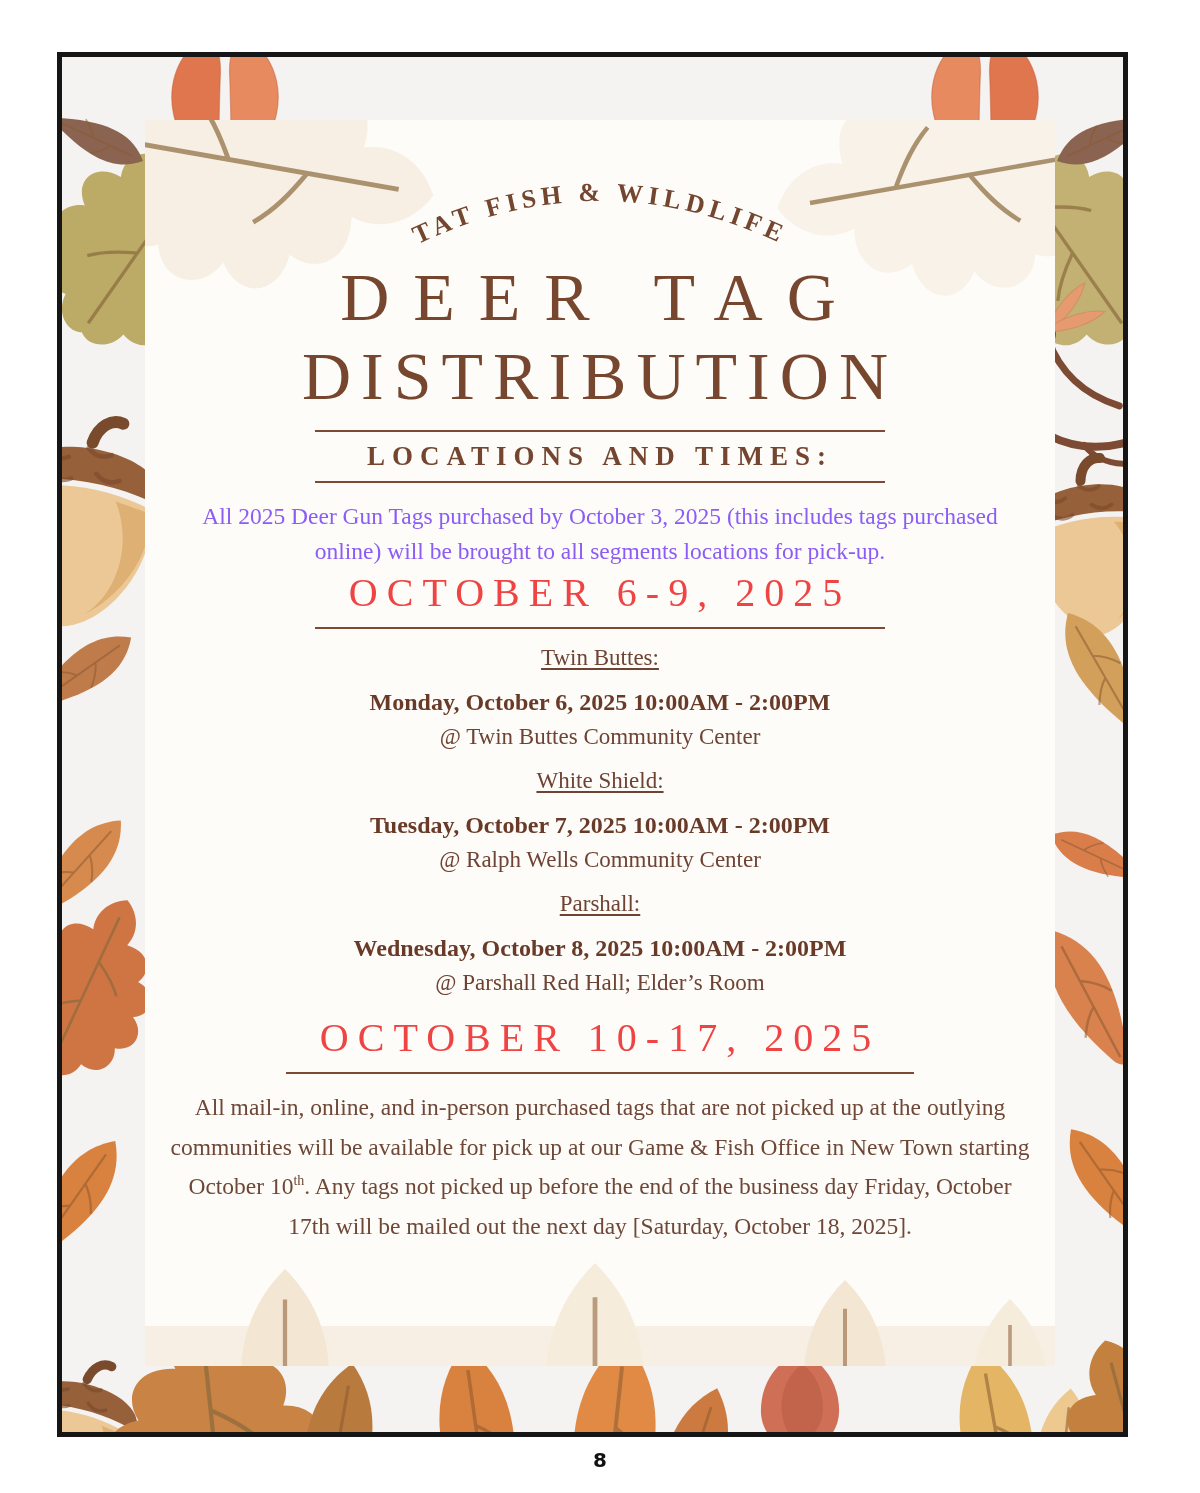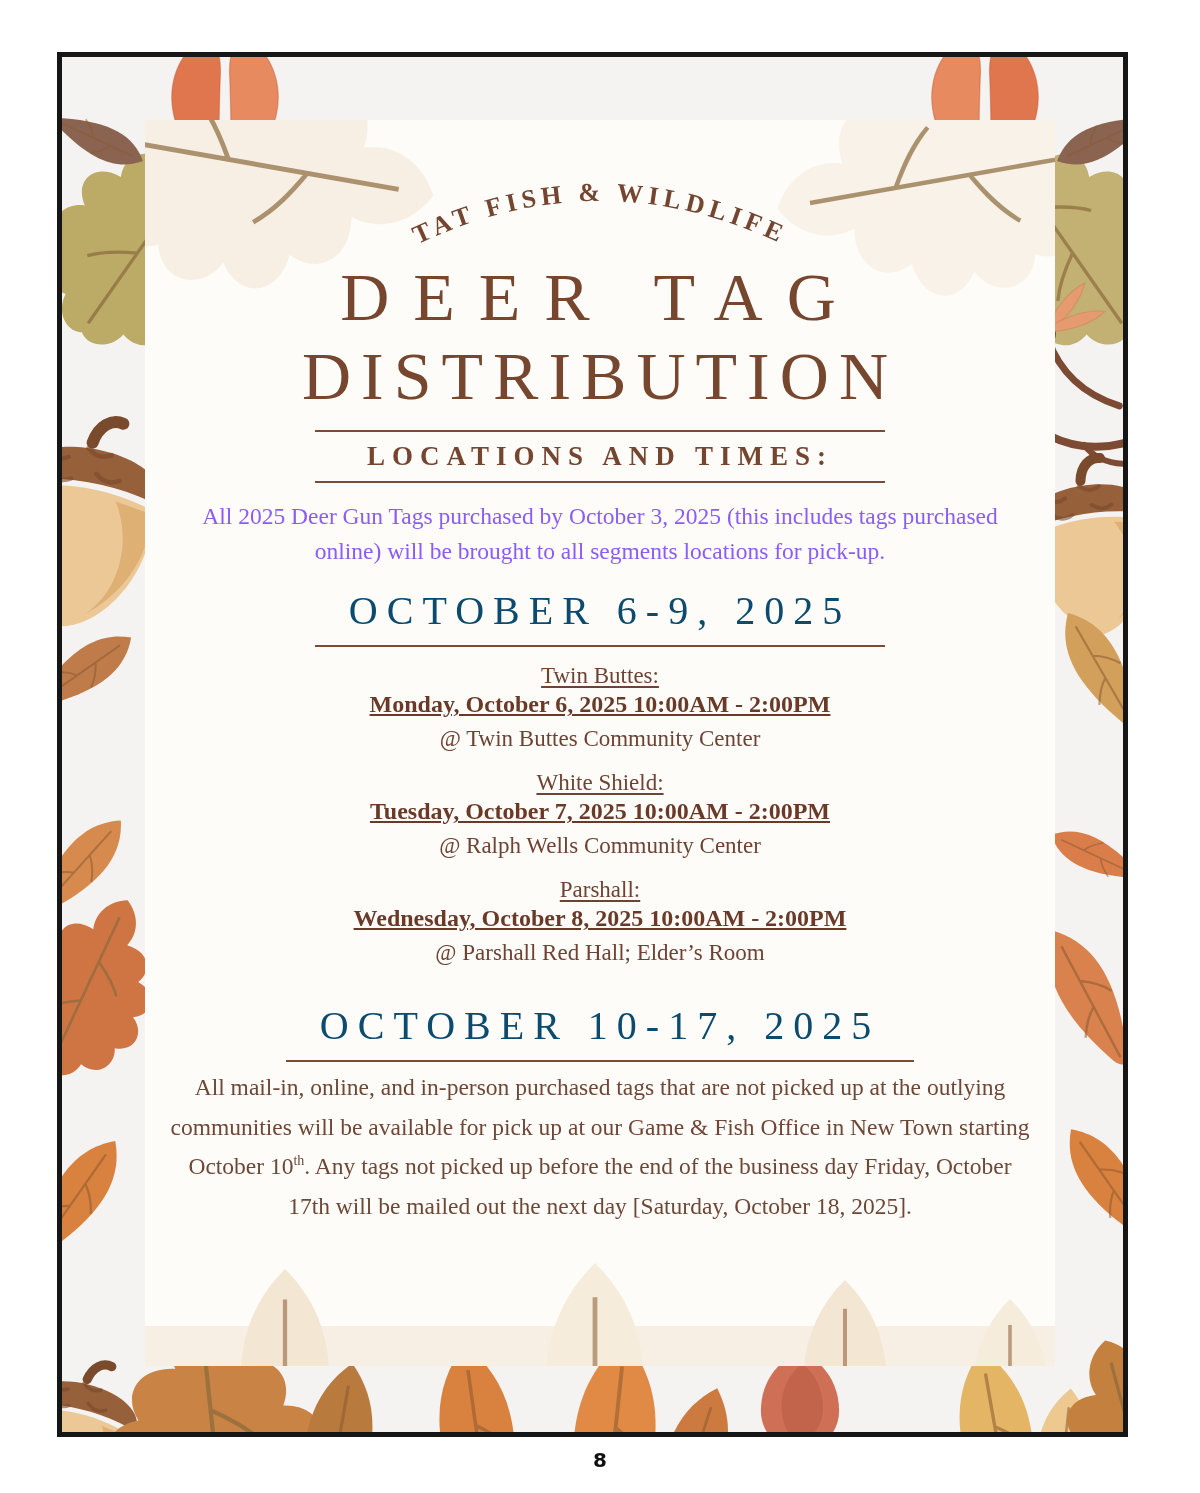--- a/index.html
+++ b/index.html
@@ -23,30 +23,30 @@
   .title { color:#77462e; font-size:68px; line-height:1.16; margin-top:4px; font-weight:400; }
   .title .l1 { letter-spacing:24px;text-align:center; }
   .title .l2 { letter-spacing:10px; }
 
   .rule { width:570px; border-top:2px solid #7d4a34; margin:14px auto 0 auto; }
   .rule.b { margin-top:9px; }
   .subtitle { margin-top:9px; font-size:27px; font-weight:bold; letter-spacing:7px; color:#74452f; }
 
   .intro { margin:16px auto 0 auto; width:840px; font-size:23.5px; line-height:1.5; color:#8b5cf6; }
 
-  .sec-head { display:inline-block; margin-top:18px; font-size:40px; letter-spacing:9px;
-              color:#0c4a6e; border-bottom:2px solid #7d4a34; padding:0 34px 11px 34px; }
+  .sec-head { display:inline-block; font-size:40px; letter-spacing:9px;
+              color:#ef4444; border-bottom:2px solid #7d4a34; padding:0 34px 11px 34px; }
 
   .events { margin-top:16px; }
   .event { margin-bottom:18px; }
   .loc   { font-size:23px; color:#6e4333; text-decoration:underline; text-underline-offset:3px; }
-  .dt    { font-size:24px; font-weight:bold; color:#693a28; margin-top:2px;text-decoration:underline; }
+  .dt    { font-size:24px; font-weight:bold; color:#693a28; margin-top:18px; }
   .venue { font-size:23px; color:#6e4333; margin-top:8px; }
 
-  .outro { margin:6px auto 0 auto; width:862px; font-size:23.5px; line-height:1.68; color:#6e4736; }
+  .outro { margin:14px auto 0 auto; width:862px; font-size:23.5px; line-height:1.68; color:#6e4736; }
   .outro sup { font-size:14px; }
 
   .page-num { position:absolute; left:0; right:0; top:1448px; text-align:center;
               font-family:"DejaVu Sans", sans-serif; font-weight:bold; font-size:20px; color:#111; }
 
   .defs-hidden { position:absolute; width:0; height:0; overflow:hidden; }
 </style>
 </head>
 <body>
 

